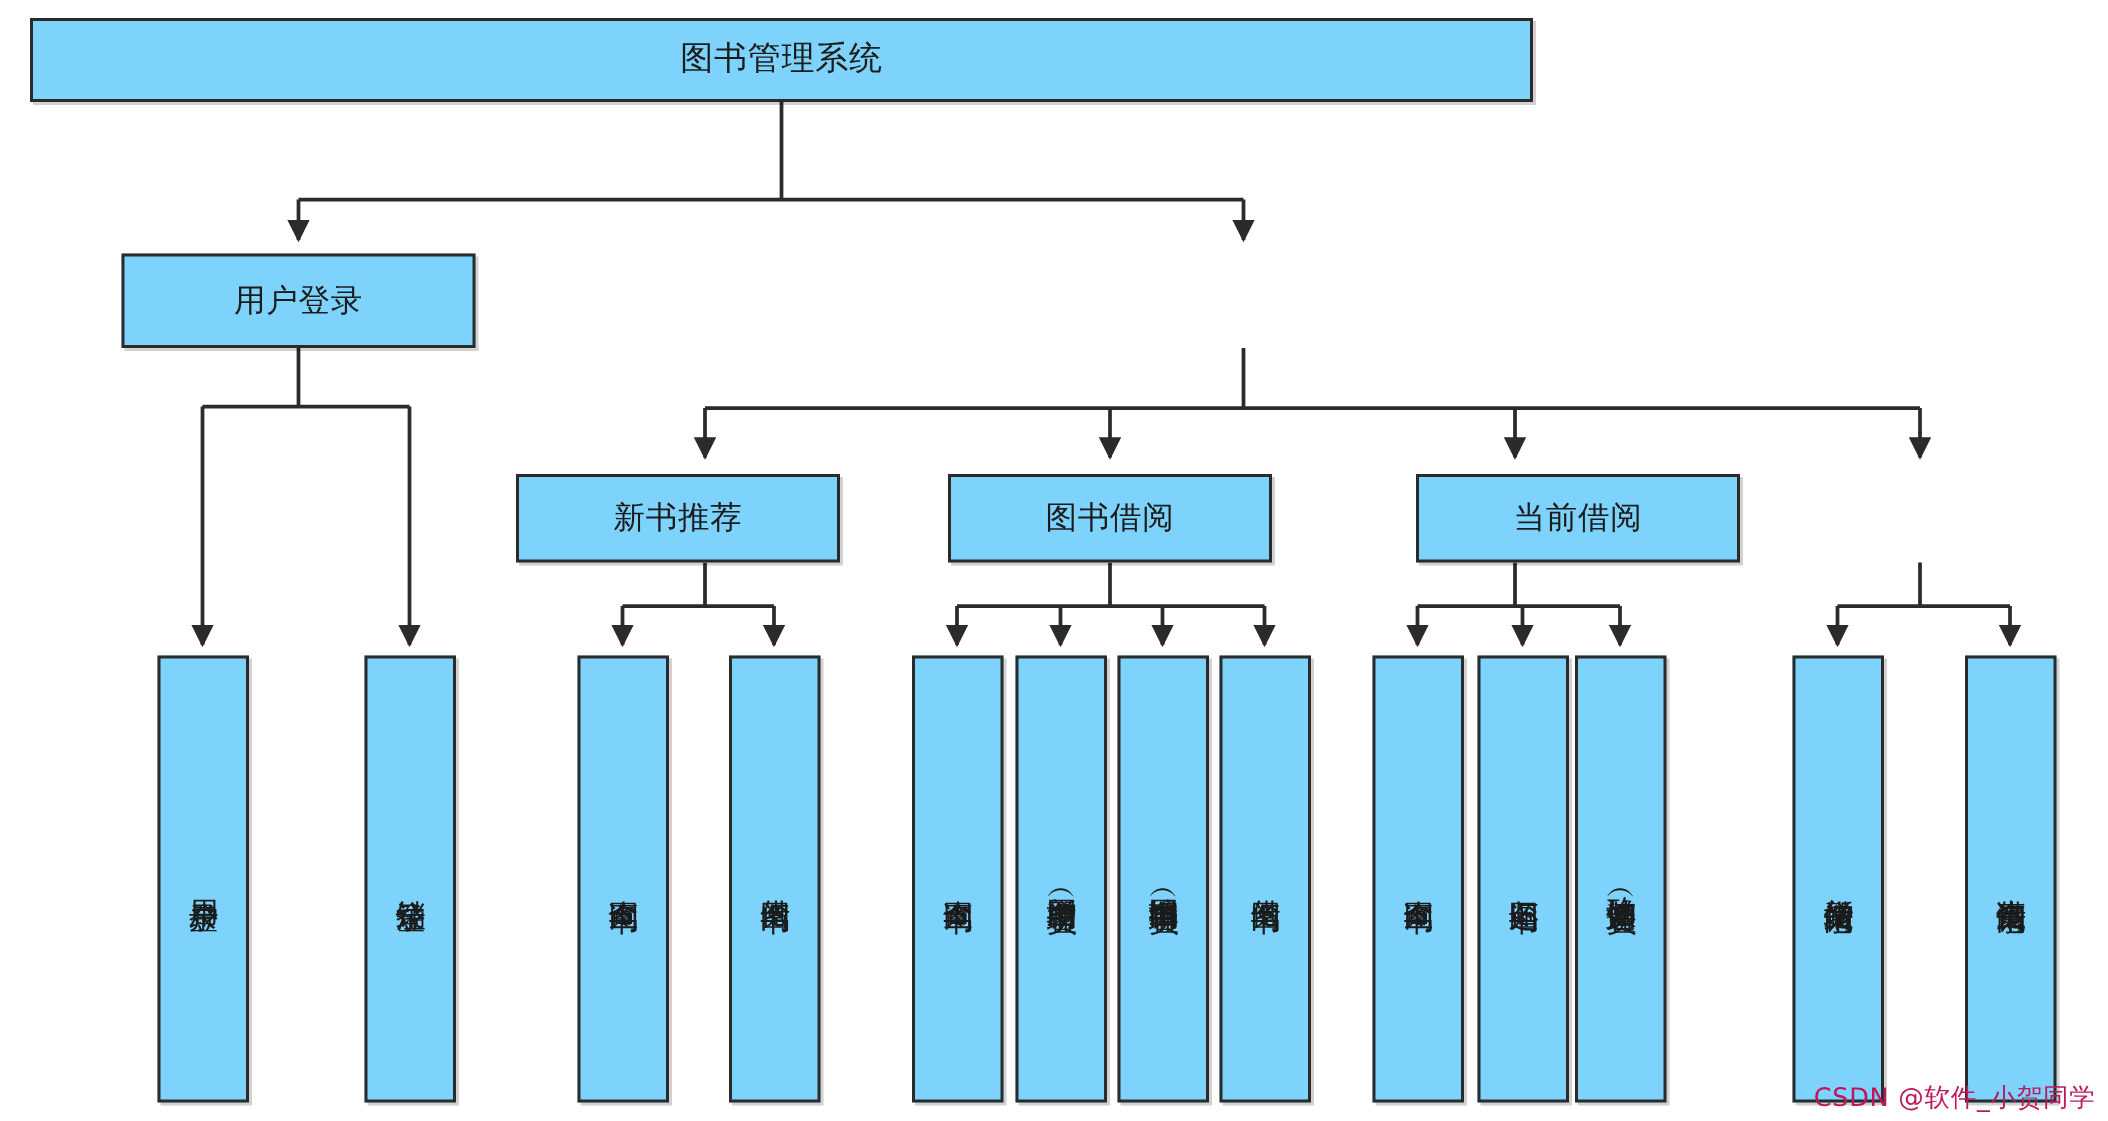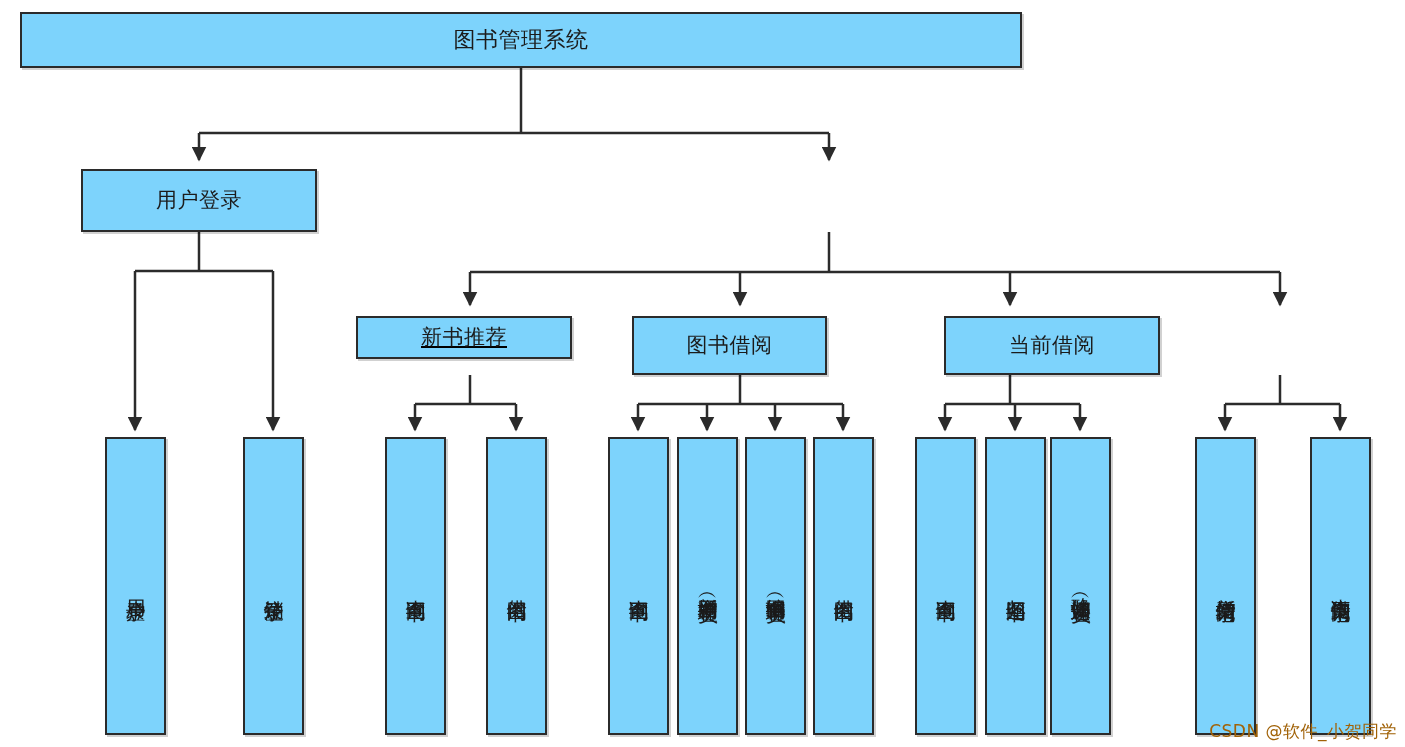--- a/index.html
+++ b/index.html
@@ -59,21 +59,21 @@
     line-height: 1.18;
     letter-spacing: 1px;
     white-space: nowrap;
     max-height: 100%;
   }
   
   #watermark {
     position: absolute;
     right: 8px;
     bottom: 4px;
-    color: #a16207;
+    color: #be185d;
     font-size: 17px;
     letter-spacing: 0.5px;
     white-space: nowrap;
     pointer-events: none;
   }
 </style>
 </head>
 <body>
 
 <div id="diagram-root">
@@ -130,25 +130,25 @@
 
   <div class="node level1" style="left:20px; top:12px; width:1002px; height:56px;">
     <span class="label">图书管理系统</span>
   </div>
 
   <div class="node level2" style="left:81px; top:169px; width:236px; height:63px;">
     <span class="label">用户登录</span>
   </div>
 
 
-  <div class="node level3" style="left:356px; top:316px; width:216px; height:43px;text-decoration:underline;">
+  <div class="node level3" style="left:344px; top:316px; width:216px; height:59px;">
     <span class="label">新书推荐</span>
   </div>
 
-  <div class="node level3" style="left:632px; top:316px; width:195px; height:59px;">
+  <div class="node level3" style="left:632px; top:316px; width:216px; height:59px;">
     <span class="label">图书借阅</span>
   </div>
 
   <div class="node level3" style="left:944px; top:316px; width:216px; height:59px;">
     <span class="label">当前借阅</span>
   </div>
 
 
   <div class="node leaf" style="left:105px; top:437px; width:61px; height:298px;">
     <span class="label">用户登录</span>

